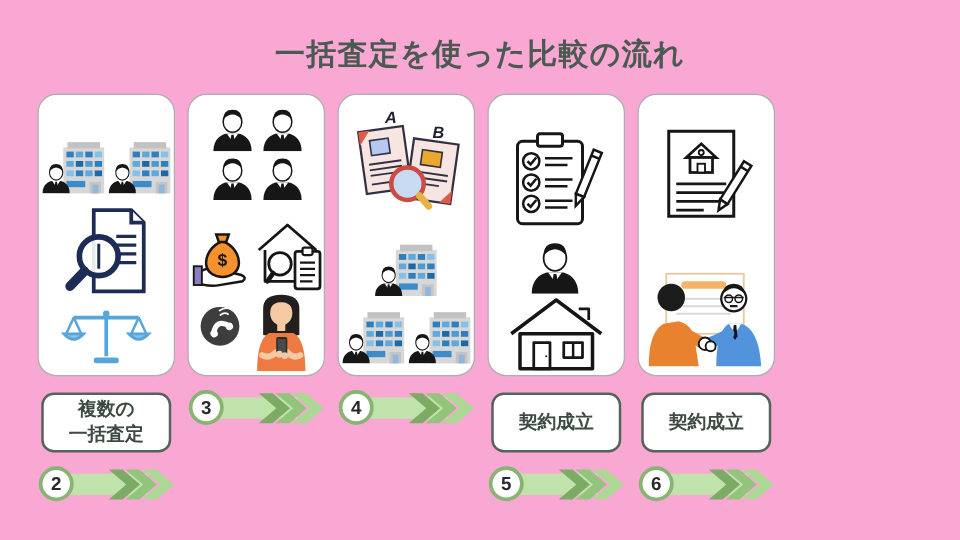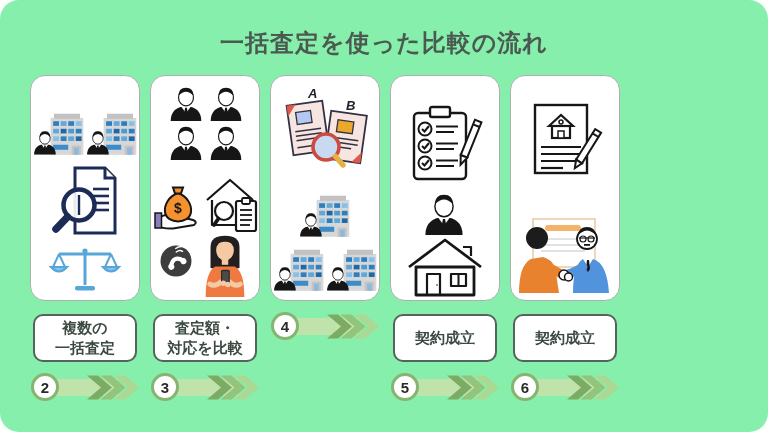--- a/index.html
+++ b/index.html
@@ -1,17 +1,17 @@
 <!DOCTYPE html>
 <html><head>
 <meta charset="utf-8">
 <style>
   html,body{margin:0;padding:0;background:#fff;}
   body{width:768px;height:432px;overflow:hidden;font-family:"Liberation Sans","DejaVu Sans",sans-serif;}
-  .canvas{position:relative;width:768px;height:432px;background:#86efac;border-radius:19px;}
+  .canvas{position:relative;width:768px;height:432px;background:#f9a8d4;}
   .title{position:absolute;top:27px;left:0;width:100%;margin:0;text-align:center;
          font-size:24px;font-weight:bold;color:#4b5a51;letter-spacing:1px;}
   .columns{position:absolute;top:75px;left:30px;display:flex;gap:10px;}
   .col{width:110px;display:flex;flex-direction:column;align-items:center;}
   .panel{width:110px;height:226px;box-sizing:border-box;border:1.5px solid #abafad;
          border-radius:15px;background:#fff;display:flex;align-items:center;justify-content:center;}
   .panel svg.art{width:106px;height:222px;display:block;}
   .label-box{margin-top:13px;width:104px;height:48px;box-sizing:border-box;border:2px solid #55645b;
          border-radius:10px;background:#fff;display:flex;flex-direction:column;align-items:center;
          justify-content:center;text-align:center;font-size:15px;font-weight:bold;color:#3c4a42;line-height:20px;}
@@ -165,24 +165,20 @@
             <g transform="rotate(-25 16 16)">
               <path d="M9,19 Q16,9 23,19" stroke="#fff" stroke-width="4.2" fill="none" stroke-linecap="round"></path>
               <circle cx="9.3" cy="19.3" r="3" fill="#fff"></circle>
               <circle cx="22.7" cy="19.3" r="3" fill="#fff"></circle>
               <path d="M20,8 Q24,7 26,10 M21,4.5 Q27,3.5 30,8" stroke="#fff" stroke-width="1.4" fill="none" stroke-linecap="round"></path>
             </g>
           </g>
           <use href="#sym-wp" x="47" y="154" width="52" height="66"></use>
         </svg>
       </div>
-      <div class="label-box">
-        <span>査定額・</span>
-        <span>対応を比較</span>
-      </div>
       <div class="arrow">
         <svg class="bar" viewBox="0 0 110 31">
             <use href="#sym-arrow" width="110" height="31"></use>
           </svg>
         <div class="num">
             <span>3</span>
           </div>
       </div>
     </div>
 

